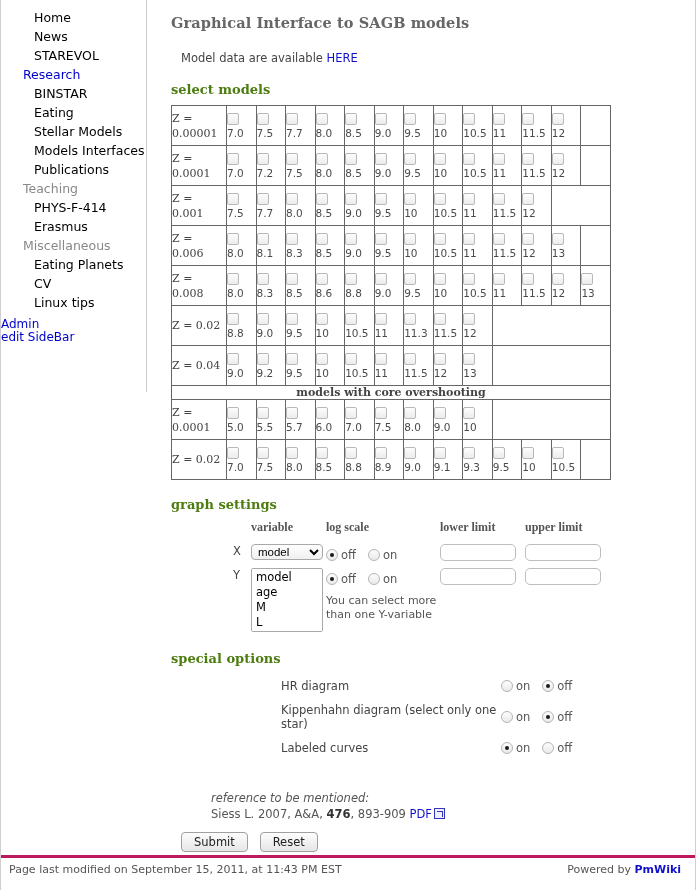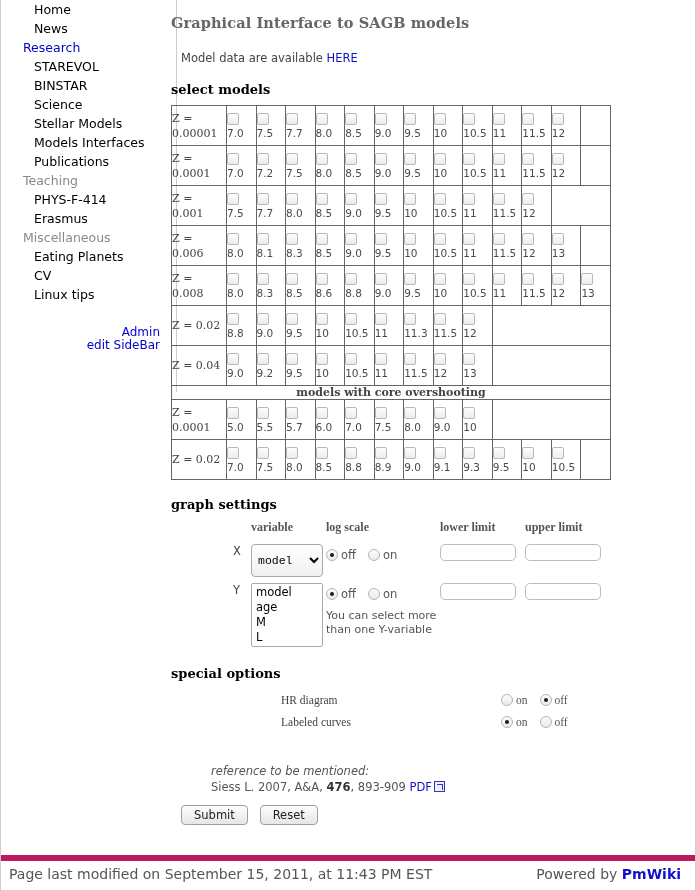--- a/index.html
+++ b/index.html
@@ -24,22 +24,22 @@
     box-sizing: border-box;
     border-left: 1px solid #cfcfcf;
     border-right: 1px solid #cfcfcf;
     background: #fff;
   }
   
   #sidebar {
     position: absolute;
     left: 0px;
     top: 0px;
-    width: 176px;
-    padding-top: 0;
+    width: 146px;
+    padding-top: 8px;
     box-sizing: border-box;
     border-right: 1px solid #cccccc;
     height: 392px;
     background: #ffffff;
   }
   .nav-item {
     font-size: 12.5px;
     line-height: 19px;
     padding-left: 33px;
     color: #000000;
@@ -56,24 +56,23 @@
   .nav-plain {
     color: #000000;
   }
   .nav-group {
     color: #888888;
     font-size: 12.5px;
     line-height: 19px;
     padding-left: 22px;
   }
   .sidebar-admin {
-    text-align: right;
     padding-right: 16px;
     line-height: 13px;
-    margin-top: 22px;
+    margin-top: 6px;
   }
   .sidebar-admin a {
     color: #0000cc;
     text-decoration: none;
     font-size: 12px;
     cursor: pointer;
   }
   
   #main {
     position: absolute;
@@ -100,21 +99,21 @@
   .avail-line a {
     color: #1111cc;
     text-decoration: none;
     cursor: pointer;
     text-align: center;
   }
   h2.section-title {
     font-family: "DejaVu Serif", "Liberation Serif", serif;
     font-size: 13px;
     font-weight: bold;
-    color: #000000;
+    color: #4d7c0f;
     margin: 17px 0 8px 0;
   }
   
   table.models {
     border-collapse: collapse;
     width: 440px;
     table-layout: fixed;
     margin: 0;
     border: 1px solid #666666;
   }
@@ -191,23 +190,23 @@
     font-size: 11.5px;
     color: #333;
     padding-top: 6px;
   }
   th.c-var { width: 75px; }
   th.c-log { width: 114px; }
   th.c-low { width: 85px; padding-left: 4px;}
   th.c-up  { width: 85px; padding-left: 4px;}
   select.xsel {
     width: 72px;
-    font-family: Liberation Mono, monospace;
-    font-size: 11.5px;
-    padding: 8px 2px;
+    font-family: Liberation Sans, sans-serif;
+    font-size: 11.5px;
+    padding: 0 2px;
     border: 1px solid #a9a9a9;
     border-radius: 4px;
     background: linear-gradient(#ffffff, #f0f0f0);
     color: #000;
   }
   select.ysel {
     width: 72px;
     height: 64px;
     font-family: "DejaVu Sans", "Liberation Sans", sans-serif;
     font-size: 11.5px;
@@ -265,21 +264,20 @@
   table.so {
     border-collapse: collapse;
     margin-left: 110px;
     margin-top: 6px;
   }
   table.so td {
     font-size: 11.5px;
     color: #444444;
     padding: 5px 0;
     vertical-align: middle;
-    font-family: Liberation Serif, serif;
   }
   td.so-label { width: 220px; }
   td.so-radios { white-space: nowrap; padding-left: 14px; }
   
   .ref-block {
     margin: 30px 0 0 40px;
     font-size: 11.5px;
     color: #555555;
     line-height: 16px;
   }
@@ -319,22 +317,22 @@
     margin-right: 8px;
     cursor: pointer;
   }
   
   #pagefoot {
     position: absolute;
     left: 0px;
     right: 0px;
     top: 855px;
     height: 22px;
-    border-top: 6px solid #be185d;
-    font-size: 14px;
+    border-top: 3px solid #be185d;
+    font-size: 11px;
     color: #555555;
     padding: 5px 14px 0 8px;
     box-sizing: border-box;
   }
   #pagefoot .left { float: left; }
   #pagefoot .right { float: right; }
   #pagefoot a {
     color: #1111cc;
     text-decoration: none;
     font-weight: bold;
@@ -343,24 +341,24 @@
 </style>
 </head>
 <body>
 
 <div id="page">
 
   <div id="sidebar">
     <div id="sidebar-items">
         <div class="nav-item"><a class="nav-plain">Home</a></div>
         <div class="nav-item"><a class="nav-plain">News</a></div>
+        <div class="nav-item"><a class="nav-plain">STAREVOL</a></div>
         <div class="nav-item level0"><a class="nav-link">Research</a></div>
-        <div class="nav-item"><a class="nav-plain">STAREVOL</a></div>
         <div class="nav-item"><a class="nav-plain">BINSTAR</a></div>
-        <div class="nav-item"><a class="nav-plain">Science</a></div>
+        <div class="nav-item"><a class="nav-plain">Eating</a></div>
         <div class="nav-item"><a class="nav-plain">Stellar Models</a></div>
         <div class="nav-item"><a class="nav-plain">Models Interfaces</a></div>
         <div class="nav-item"><a class="nav-plain">Publications</a></div>
         <div class="nav-group">Teaching</div>
         <div class="nav-item"><a class="nav-plain">PHYS-F-414</a></div>
         <div class="nav-item"><a class="nav-plain">Erasmus</a></div>
         <div class="nav-group">Miscellaneous</div>
         <div class="nav-item"><a class="nav-plain">Eating Planets</a></div>
         <div class="nav-item"><a class="nav-plain">CV</a></div>
         <div class="nav-item"><a class="nav-plain">Linux tips</a></div>
@@ -884,20 +882,24 @@
 
     <h2 class="section-title" style="margin-top:16px;">special options</h2>
 
     <table class="so">
       <tbody id="so-tbody">
           <tr>
             <td class="so-label">HR diagram</td>
             <td class="so-radios"><span class="rd"></span><span class="rd-lab">on</span><span class="rd on"></span><span class="rd-lab">off</span></td>
           </tr>
           <tr>
+            <td class="so-label">Kippenhahn diagram (select only one star)</td>
+            <td class="so-radios"><span class="rd"></span><span class="rd-lab">on</span><span class="rd on"></span><span class="rd-lab">off</span></td>
+          </tr>
+          <tr>
             <td class="so-label">Labeled curves</td>
             <td class="so-radios"><span class="rd on"></span><span class="rd-lab">on</span><span class="rd"></span><span class="rd-lab">off</span></td>
           </tr>
         </tbody>
     </table>
 
     <div class="ref-block">
       <div class="ref-italic">reference to be mentioned:</div>
       <div>
         <span>Siess L. 2007, A&amp;A, </span><span class="ref-bold">476</span><span>, 893-909 </span><a>PDF</a><span class="ext-ico"></span>

